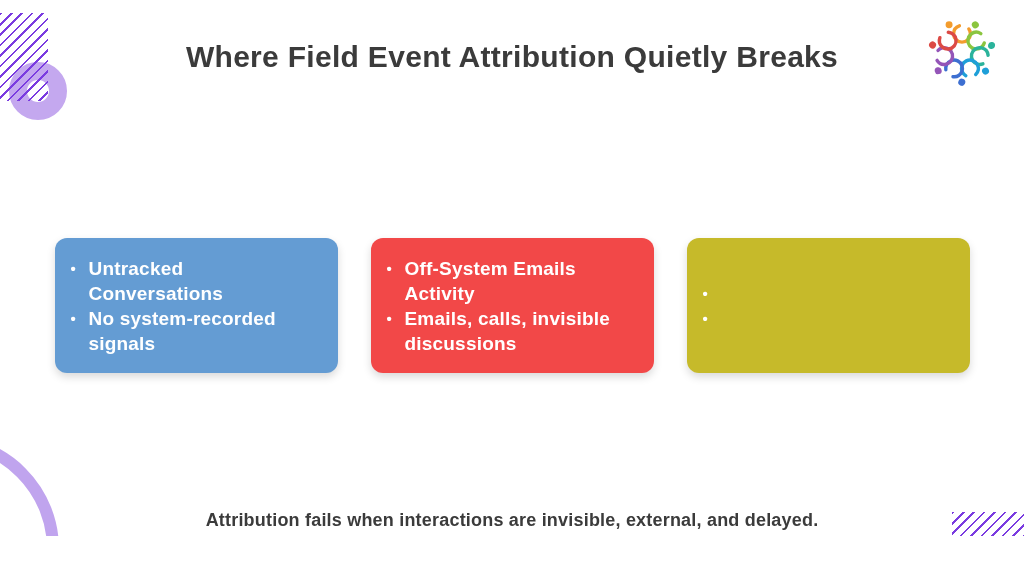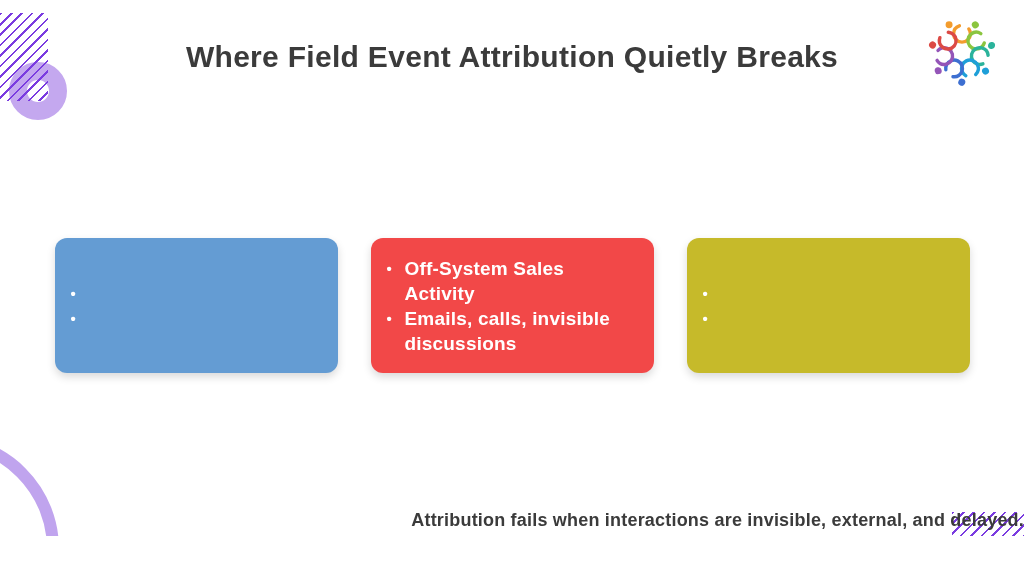--- a/index.html
+++ b/index.html
@@ -90,21 +90,21 @@
     line-height: 25px;
     font-weight: 700;
     letter-spacing: 0.2px;
   }
 
   
   .caption {
     position: absolute;
     top: 510px;
     left: 0; right: 0;
-    text-align: right;
+    text-align: center;
     font-size: 18px;
     font-weight: 700;
     letter-spacing: 0.2px;
     color: var(--heading-color, #3b3b3b);
     z-index: 4;
   }
 </style>
 </head>
 <body>
 
@@ -150,32 +150,34 @@
         </g>
       </svg>
   </div>
 
   <div class="cards">
 
     <div class="card" style="background-color: rgb(100, 156, 211);">
       <ul>
         <li>
           <span class="bullet">•</span>
+          <span class="li-text">Untracked Conversations</span>
         </li>
         <li>
           <span class="bullet">•</span>
+          <span class="li-text">No system-recorded signals</span>
         </li>
       </ul>
     </div>
 
     <div class="card" style="background-color: rgb(242, 72, 72);">
       <ul>
         <li>
           <span class="bullet">•</span>
-          <span class="li-text">Off-System Sales Activity</span>
+          <span class="li-text">Off-System Emails Activity</span>
         </li>
         <li>
           <span class="bullet">•</span>
           <span class="li-text">Emails, calls, invisible discussions</span>
         </li>
       </ul>
     </div>
 
     <div class="card" style="background-color: rgb(198, 186, 42);">
       <ul>

